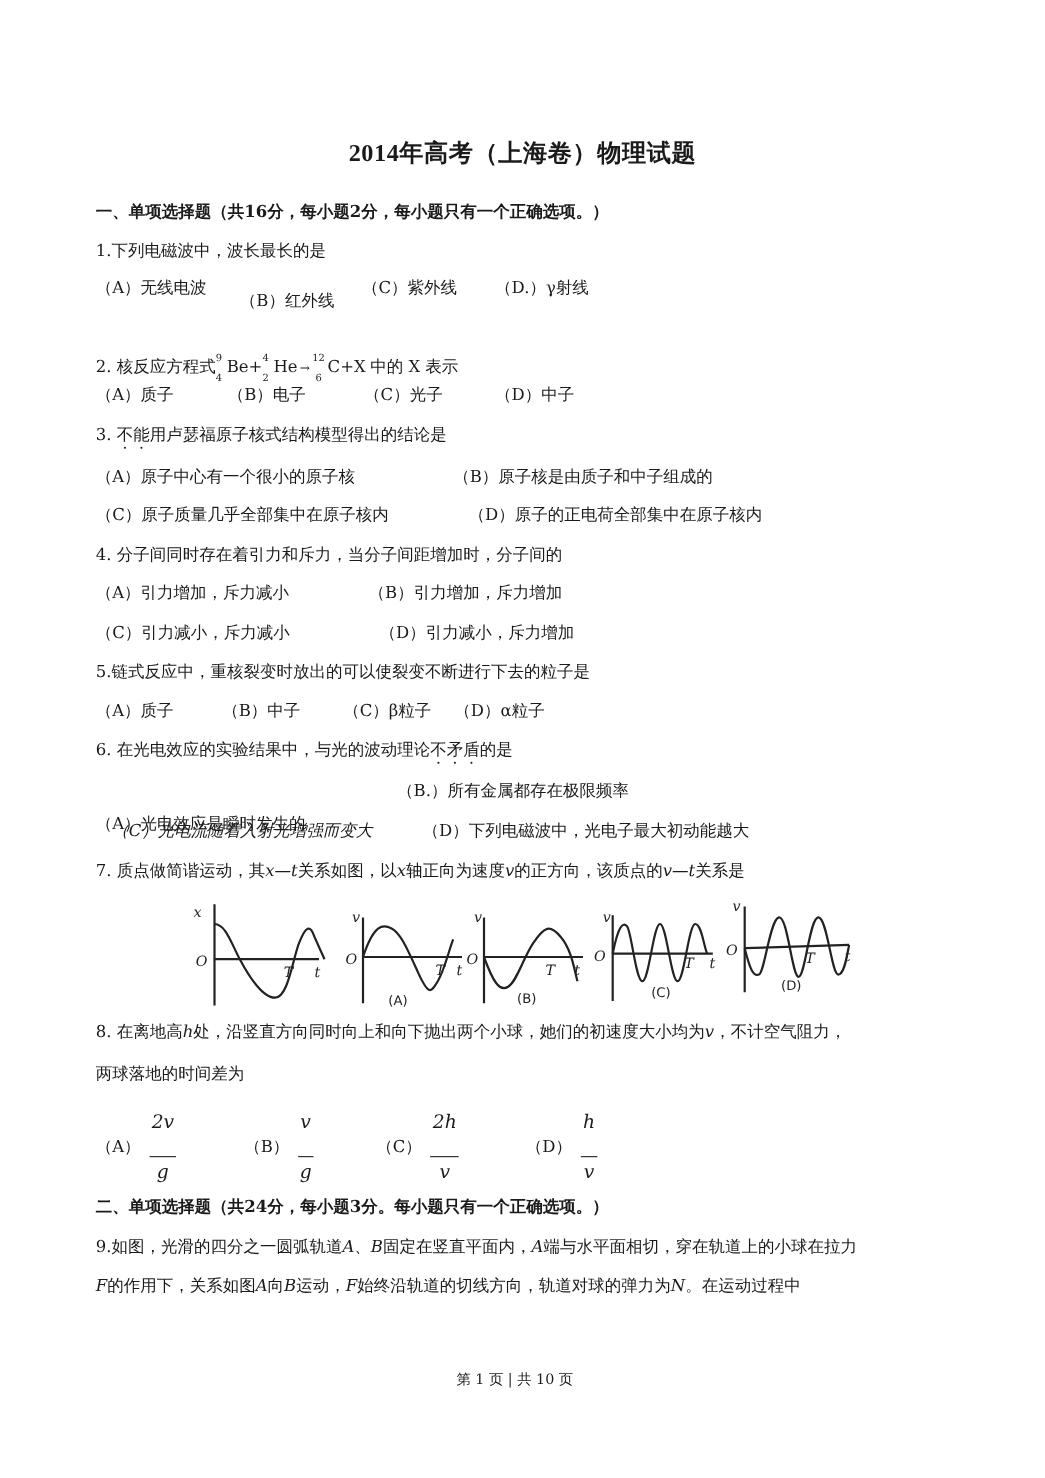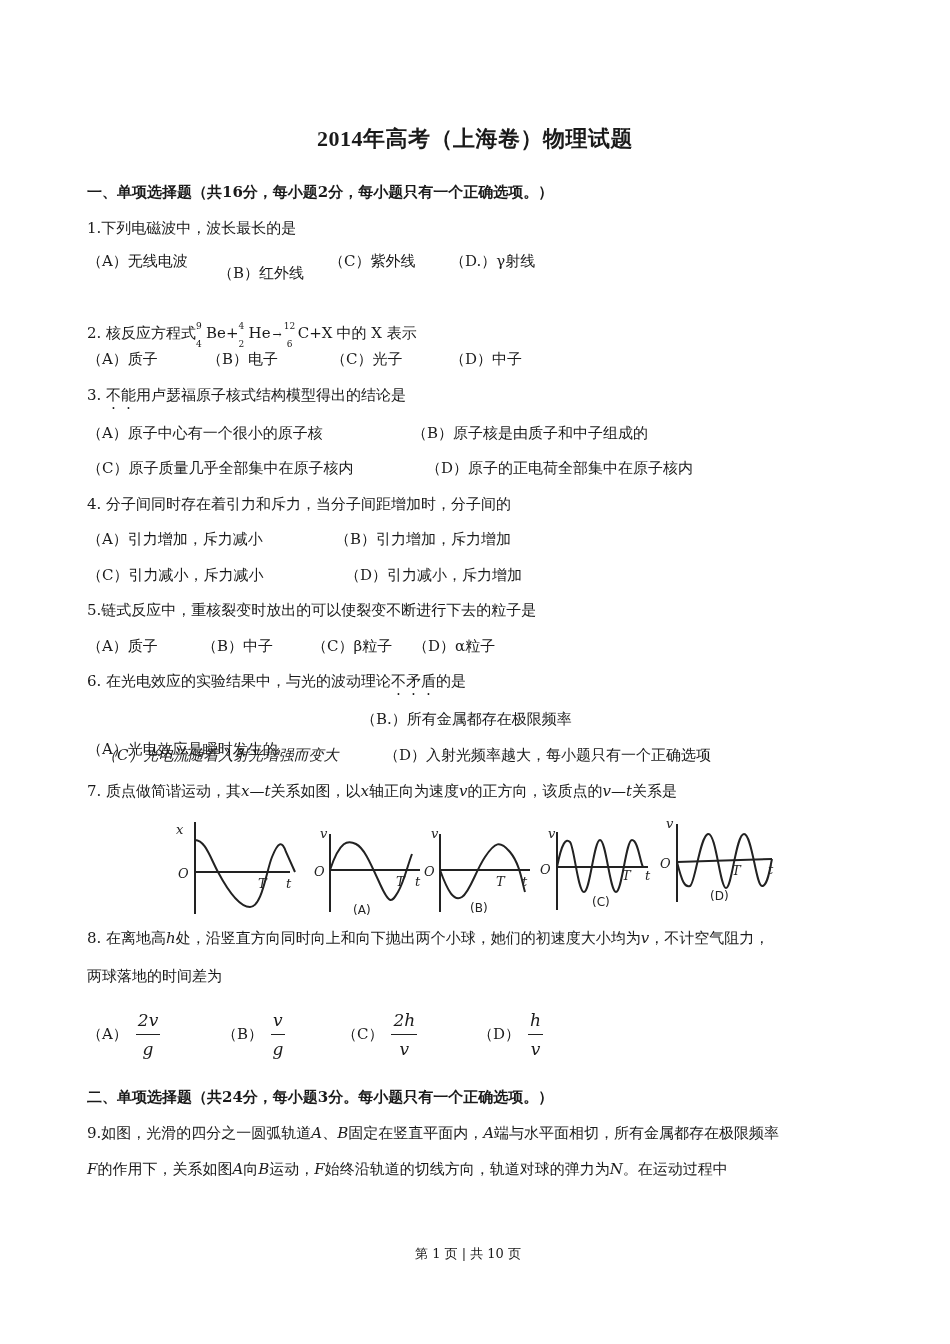--- a/index.html
+++ b/index.html
@@ -11,21 +11,21 @@
   .sec { font-size:15px; font-weight:bold; }
   .q { font-size:15px; }
   .opt { font-size:15px; }
   i.var { font-style:italic; }
   .dot { position:relative; }
   .dot::after { content:"·"; position:absolute; left:50%; bottom:-12px; transform:translateX(-50%); font-size:14px; }
   .nuc { display:inline-block; position:relative; width:10px; height:14px; vertical-align:middle; font-size:9px; }
   .nuc .up { position:absolute; top:-6px; left:0; }
   .nuc .dn { position:absolute; top:12px; left:0; }
   .frac { display:inline-flex; flex-direction:column; align-items:center; vertical-align:middle; margin-left:8px; font-style:italic; font-size:17px; }
-  .frac .num { border-bottom:1.5px solid #222; padding:0 2px 4px 2px; }
+  .frac .num { border-bottom:1.5px solid #222; padding:0 2px 21px 2px; }
   .frac .den { padding-top:4px; }
   .graph { position:absolute; }
   .footer { left:0; width:936px; top:1245px; text-align:center; font-size:13px; }
 </style>
 </head>
 <body>
 
 <div>
 
   <div class="abs title">2014年高考（上海卷）物理试题</div>
@@ -65,21 +65,21 @@
   <div class="abs opt" style="left:202px;top:637px;">（B）中子</div>
   <div class="abs opt" style="left:312px;top:637px;">（C）β粒子</div>
   <div class="abs opt" style="left:413px;top:637px;">（D）α粒子</div>
 
   <div class="abs q" style="left:87px;top:672px;">
     <span>6. 在光电效应的实验结果中，与光的波动理论</span><span class="dot">不</span><span class="dot">矛</span><span class="dot">盾</span><span>的是</span>
   </div>
   <div class="abs opt" style="left:87px;top:710px;margin-top:30px;">（A）光电效应是瞬时发生的</div>
   <div class="abs opt" style="left:361px;top:710px;">（B.）所有金属都存在极限频率</div>
   <div class="abs opt" style="left:102px;top:746px;font-style:italic;">（C）光电流随着入射光增强而变大</div>
-  <div class="abs opt" style="left:384px;top:746px;">（D）入射光频率越大，每小题只有一个正确选项</div>
+  <div class="abs opt" style="left:384px;top:746px;">（D）下列电磁波中，光电子最大初动能越大</div>
 
   <div class="abs q" style="left:87px;top:782px;">
     <span>7. 质点做简谐运动，其</span><i class="var">x—t</i><span>关系如图，以</span><i class="var">x</i><span>轴正向为速度</span><i class="var">v</i><span>的正方向，该质点的</span><i class="var">v—t</i><span>关系是</span>
   </div>
 
   <svg class="graph" style="left:170px;top:812px;" width="620" height="104" viewBox="0 0 620 104">
     <g stroke="#222" stroke-width="2" fill="none">
 
       <line x1="25" y1="10" x2="25" y2="102"></line>
       <line x1="25" y1="60" x2="120" y2="60"></line>
@@ -161,20 +161,20 @@
   <div class="abs opt" style="left:478px;top:1010px;">
     <span>（D）</span><span class="frac">
         <span class="num">h</span>
         <span class="den">v</span>
       </span>
   </div>
 
   <div class="abs sec" style="left:87px;top:1088px;">二、单项选择题（共24分，每小题3分。每小题只有一个正确选项。）</div>
 
   <div class="abs q" style="left:87px;top:1124px;">
-    <span>9.如图，光滑的四分之一圆弧轨道</span><i class="var">A</i><span>、</span><i class="var">B</i><span>固定在竖直平面内，</span><i class="var">A</i><span>端与水平面相切，所有金属都存在极限频率</span>
+    <span>9.如图，光滑的四分之一圆弧轨道</span><i class="var">A</i><span>、</span><i class="var">B</i><span>固定在竖直平面内，</span><i class="var">A</i><span>端与水平面相切，穿在轨道上的小球在拉力</span>
   </div>
   <div class="abs q" style="left:87px;top:1160px;">
     <i class="var">F</i><span>的作用下，关系如图</span><i class="var">A</i><span>向</span><i class="var">B</i><span>运动，</span><i class="var">F</i><span>始终沿轨道的切线方向，轨道对球的弹力为</span><i class="var">N</i><span>。在运动过程中</span>
   </div>
 
   <div class="abs footer">第 1 页 | 共 10 页</div>
 </div>
 
 </body></html>

